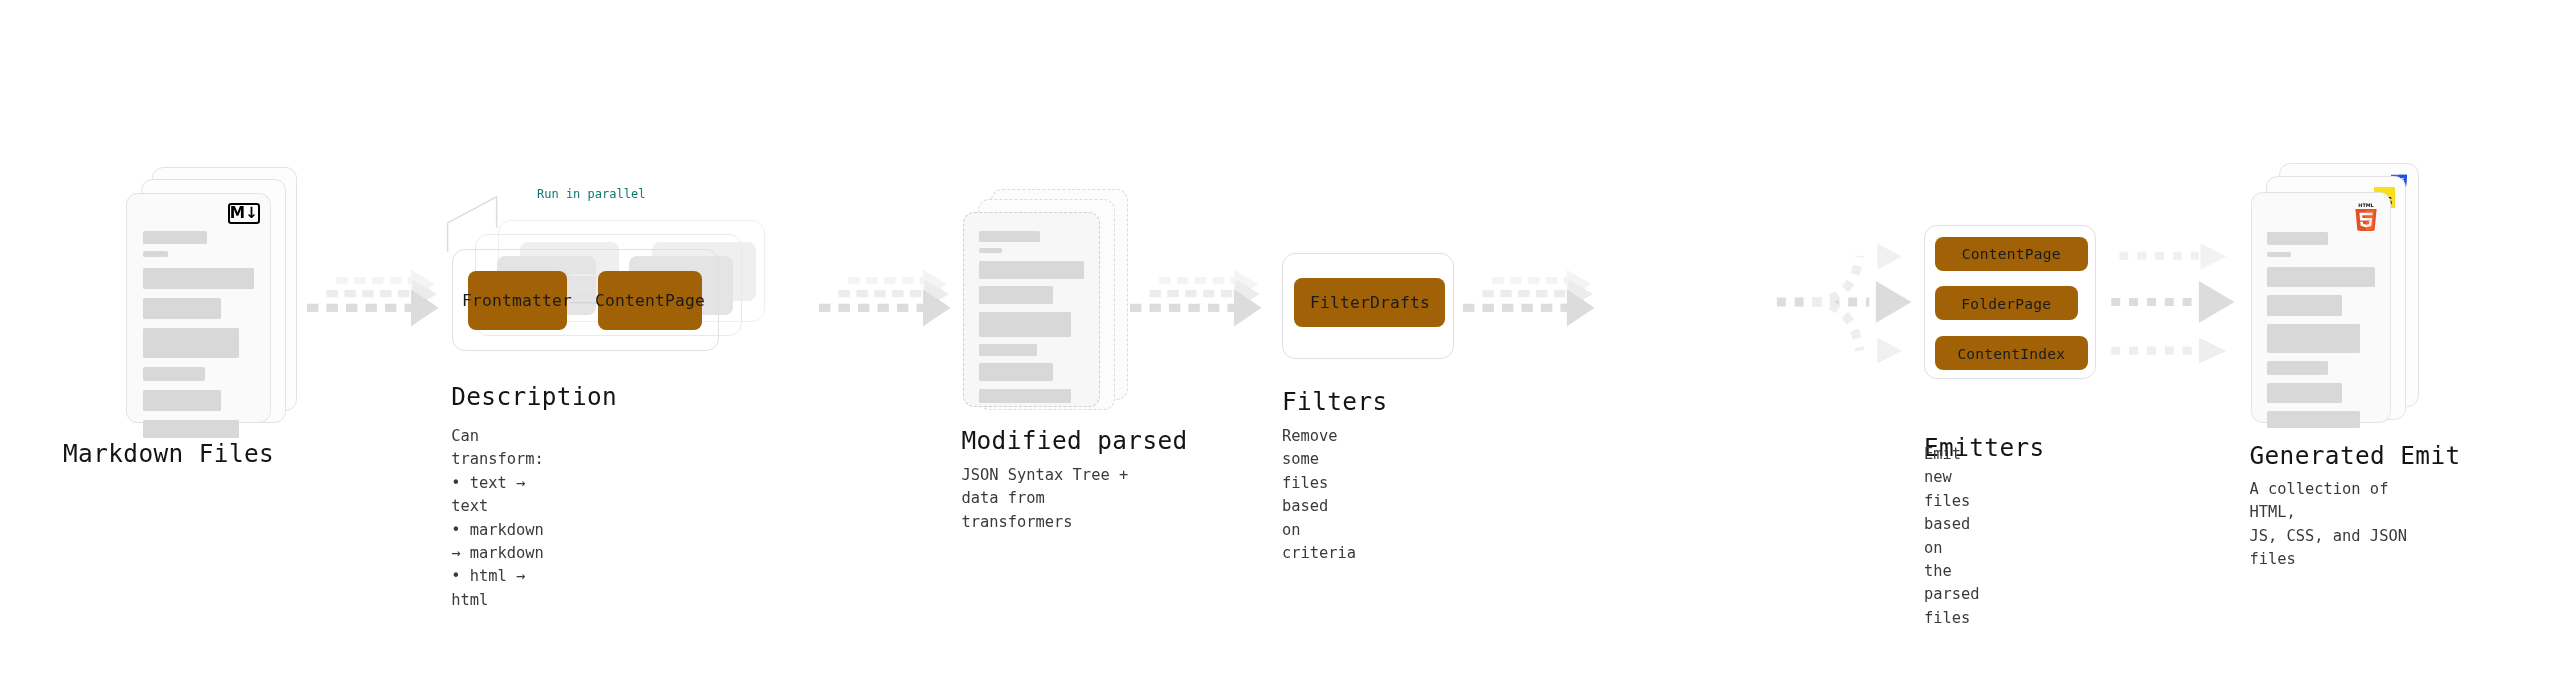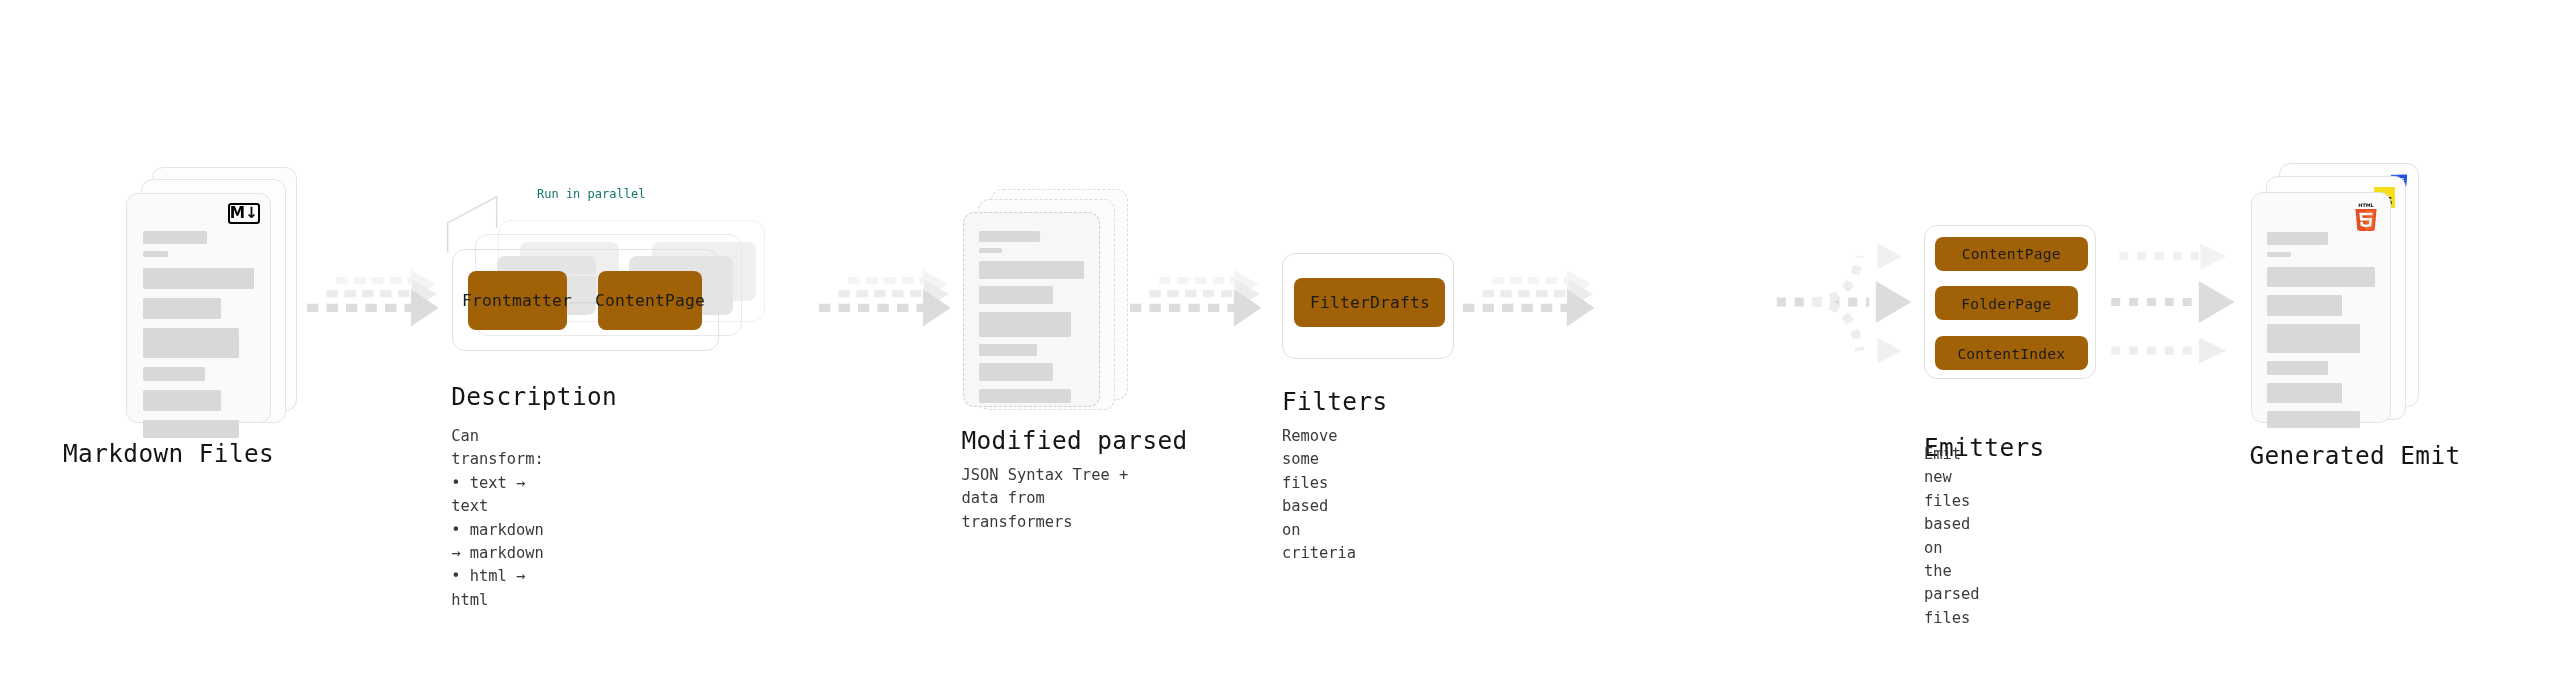--- a/index.html
+++ b/index.html
@@ -372,16 +372,18 @@
           <div class="bar" style="width:100%;height:20.3px;margin-bottom:8.1px;"></div>
           <div class="bar" style="width:69%;height:20.3px;margin-bottom:8.1px;"></div>
           <div class="bar" style="width:86%;height:29px;margin-bottom:8.1px;"></div>
           <div class="bar" style="width:56%;height:14px;margin-bottom:8.1px;"></div>
           <div class="bar" style="width:69%;height:20.3px;margin-bottom:8.1px;"></div>
           <div class="bar" style="width:86%;height:17px;"></div>
         </div>
       </div>
     </div>
     <div class="title" style="position:absolute;left:-1.6px;top:278px;">Generated Emit</div>
+    <div class="caption" style="position:absolute;left:-1.6px;top:315px;">A collection of HTML,
+JS, CSS, and JSON files</div>
   </div>
 
 </div>
 
 
 </body></html>

